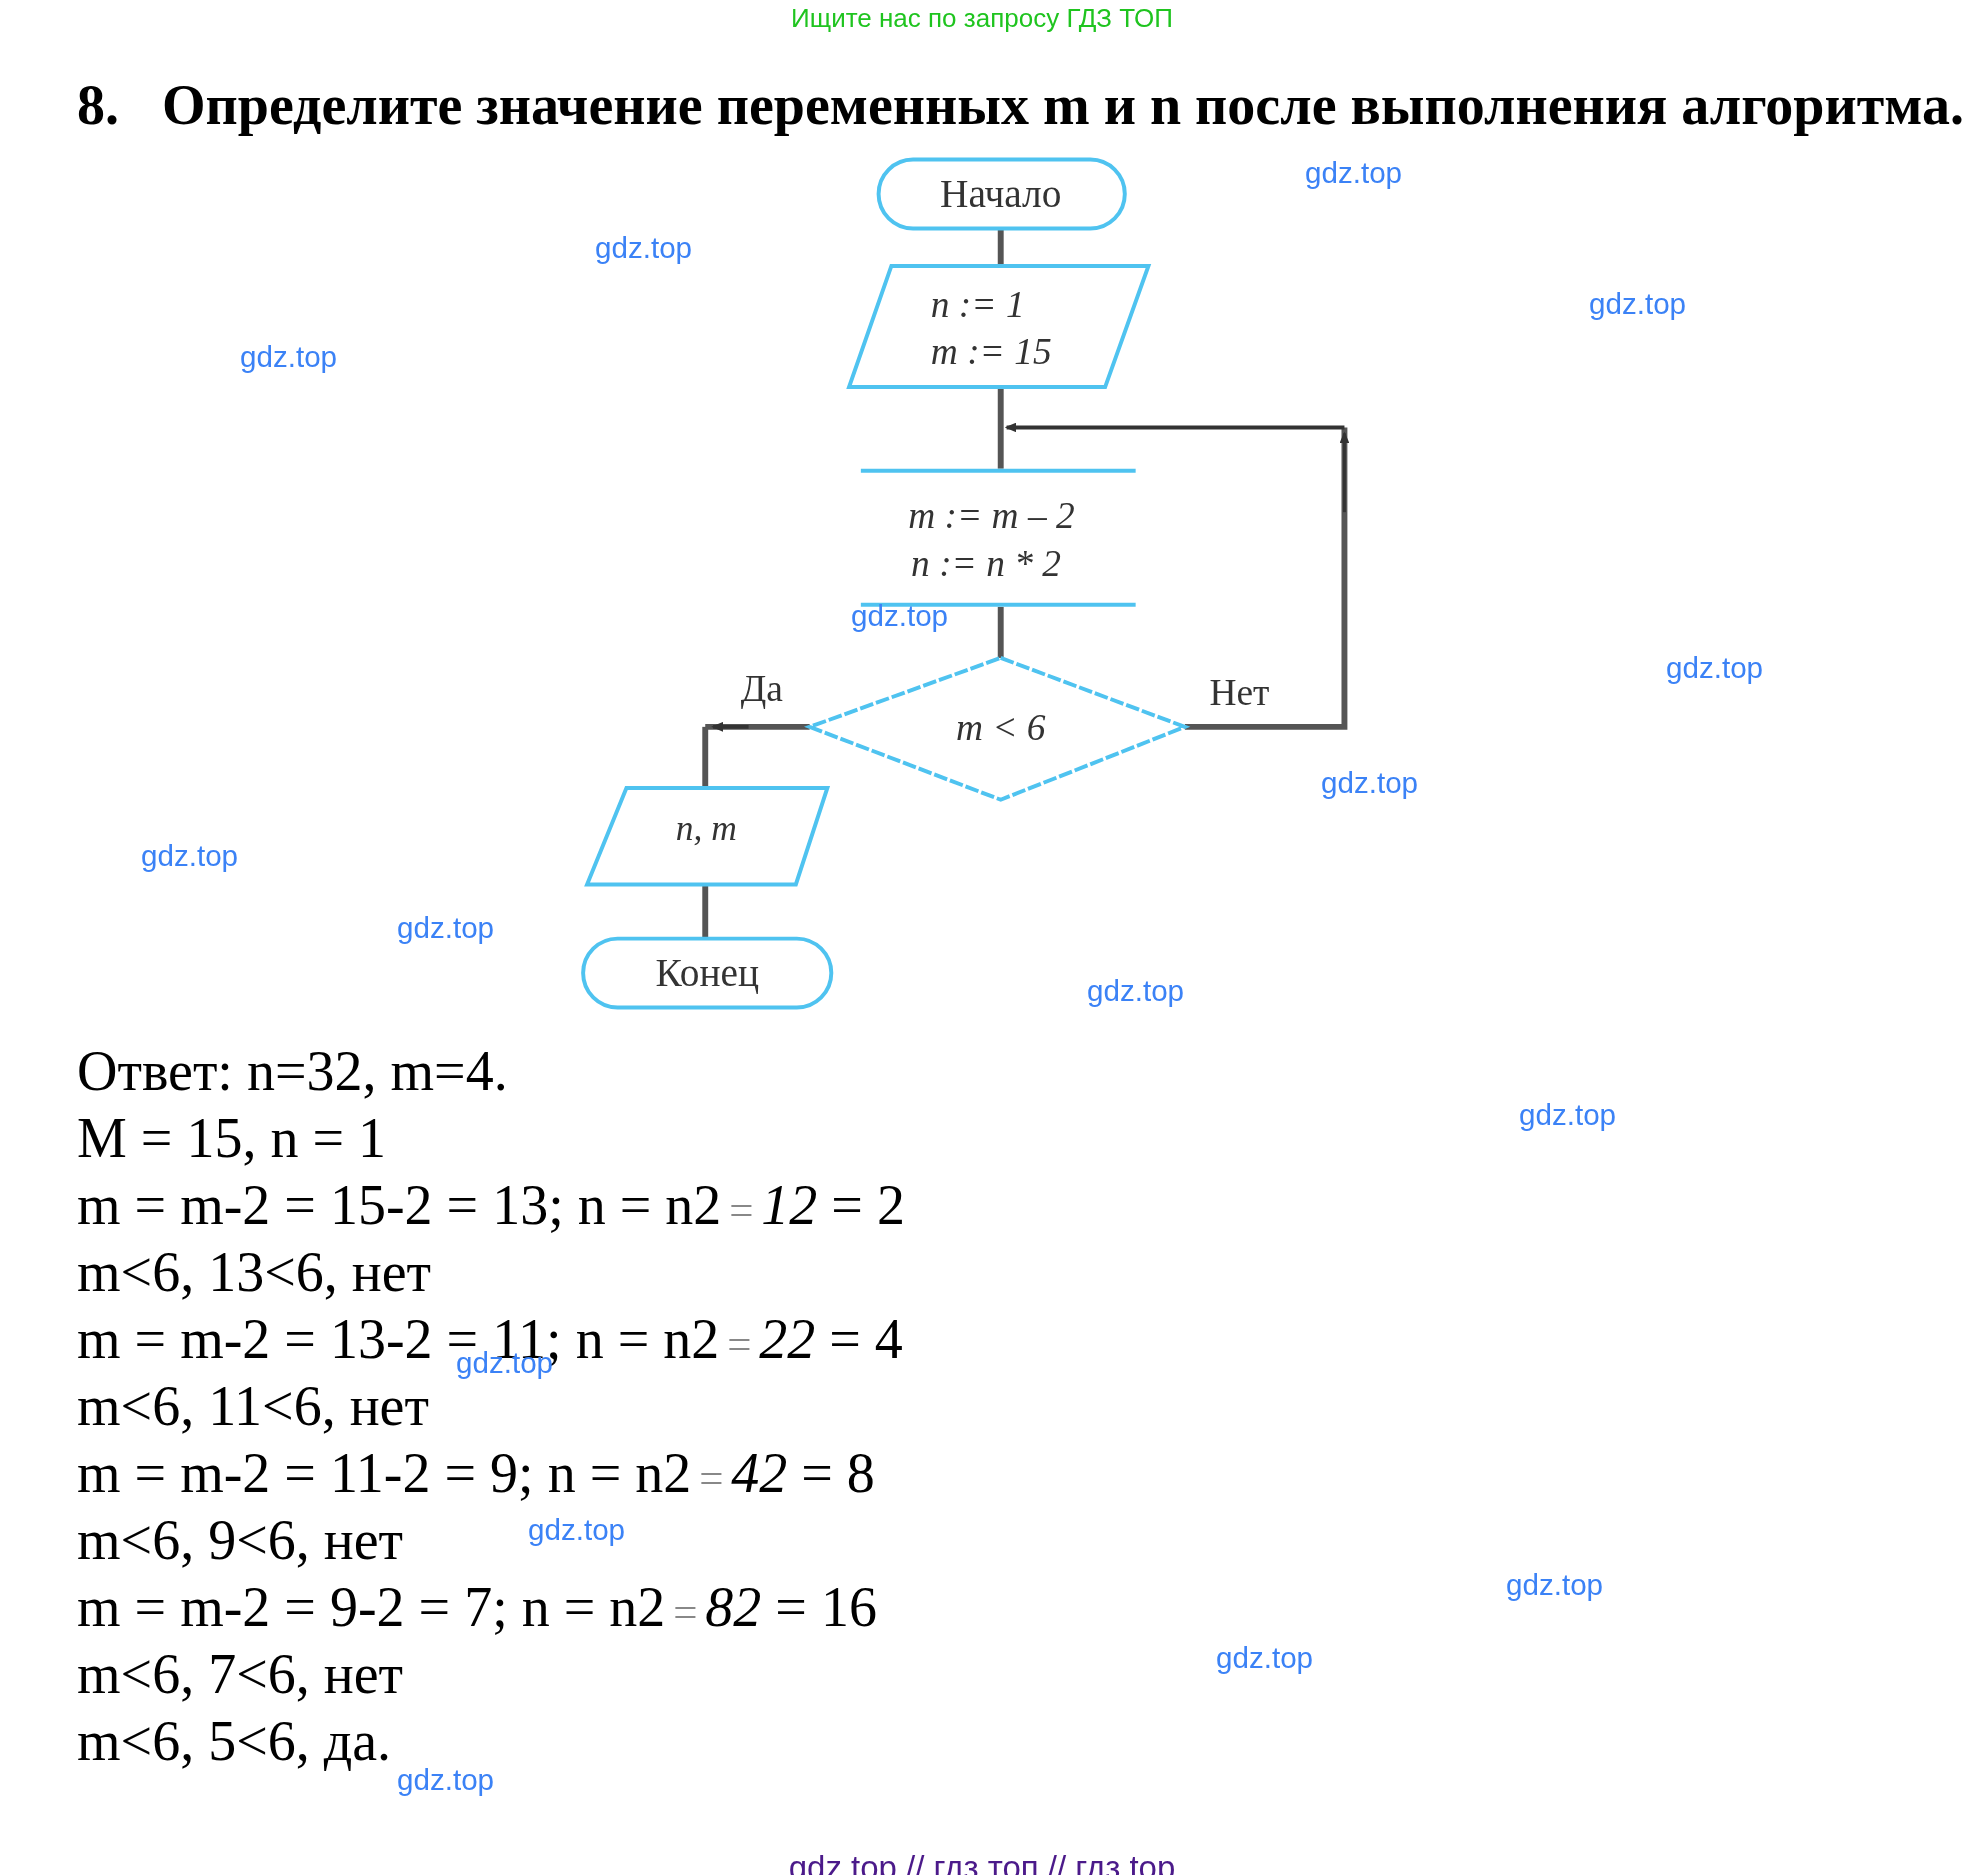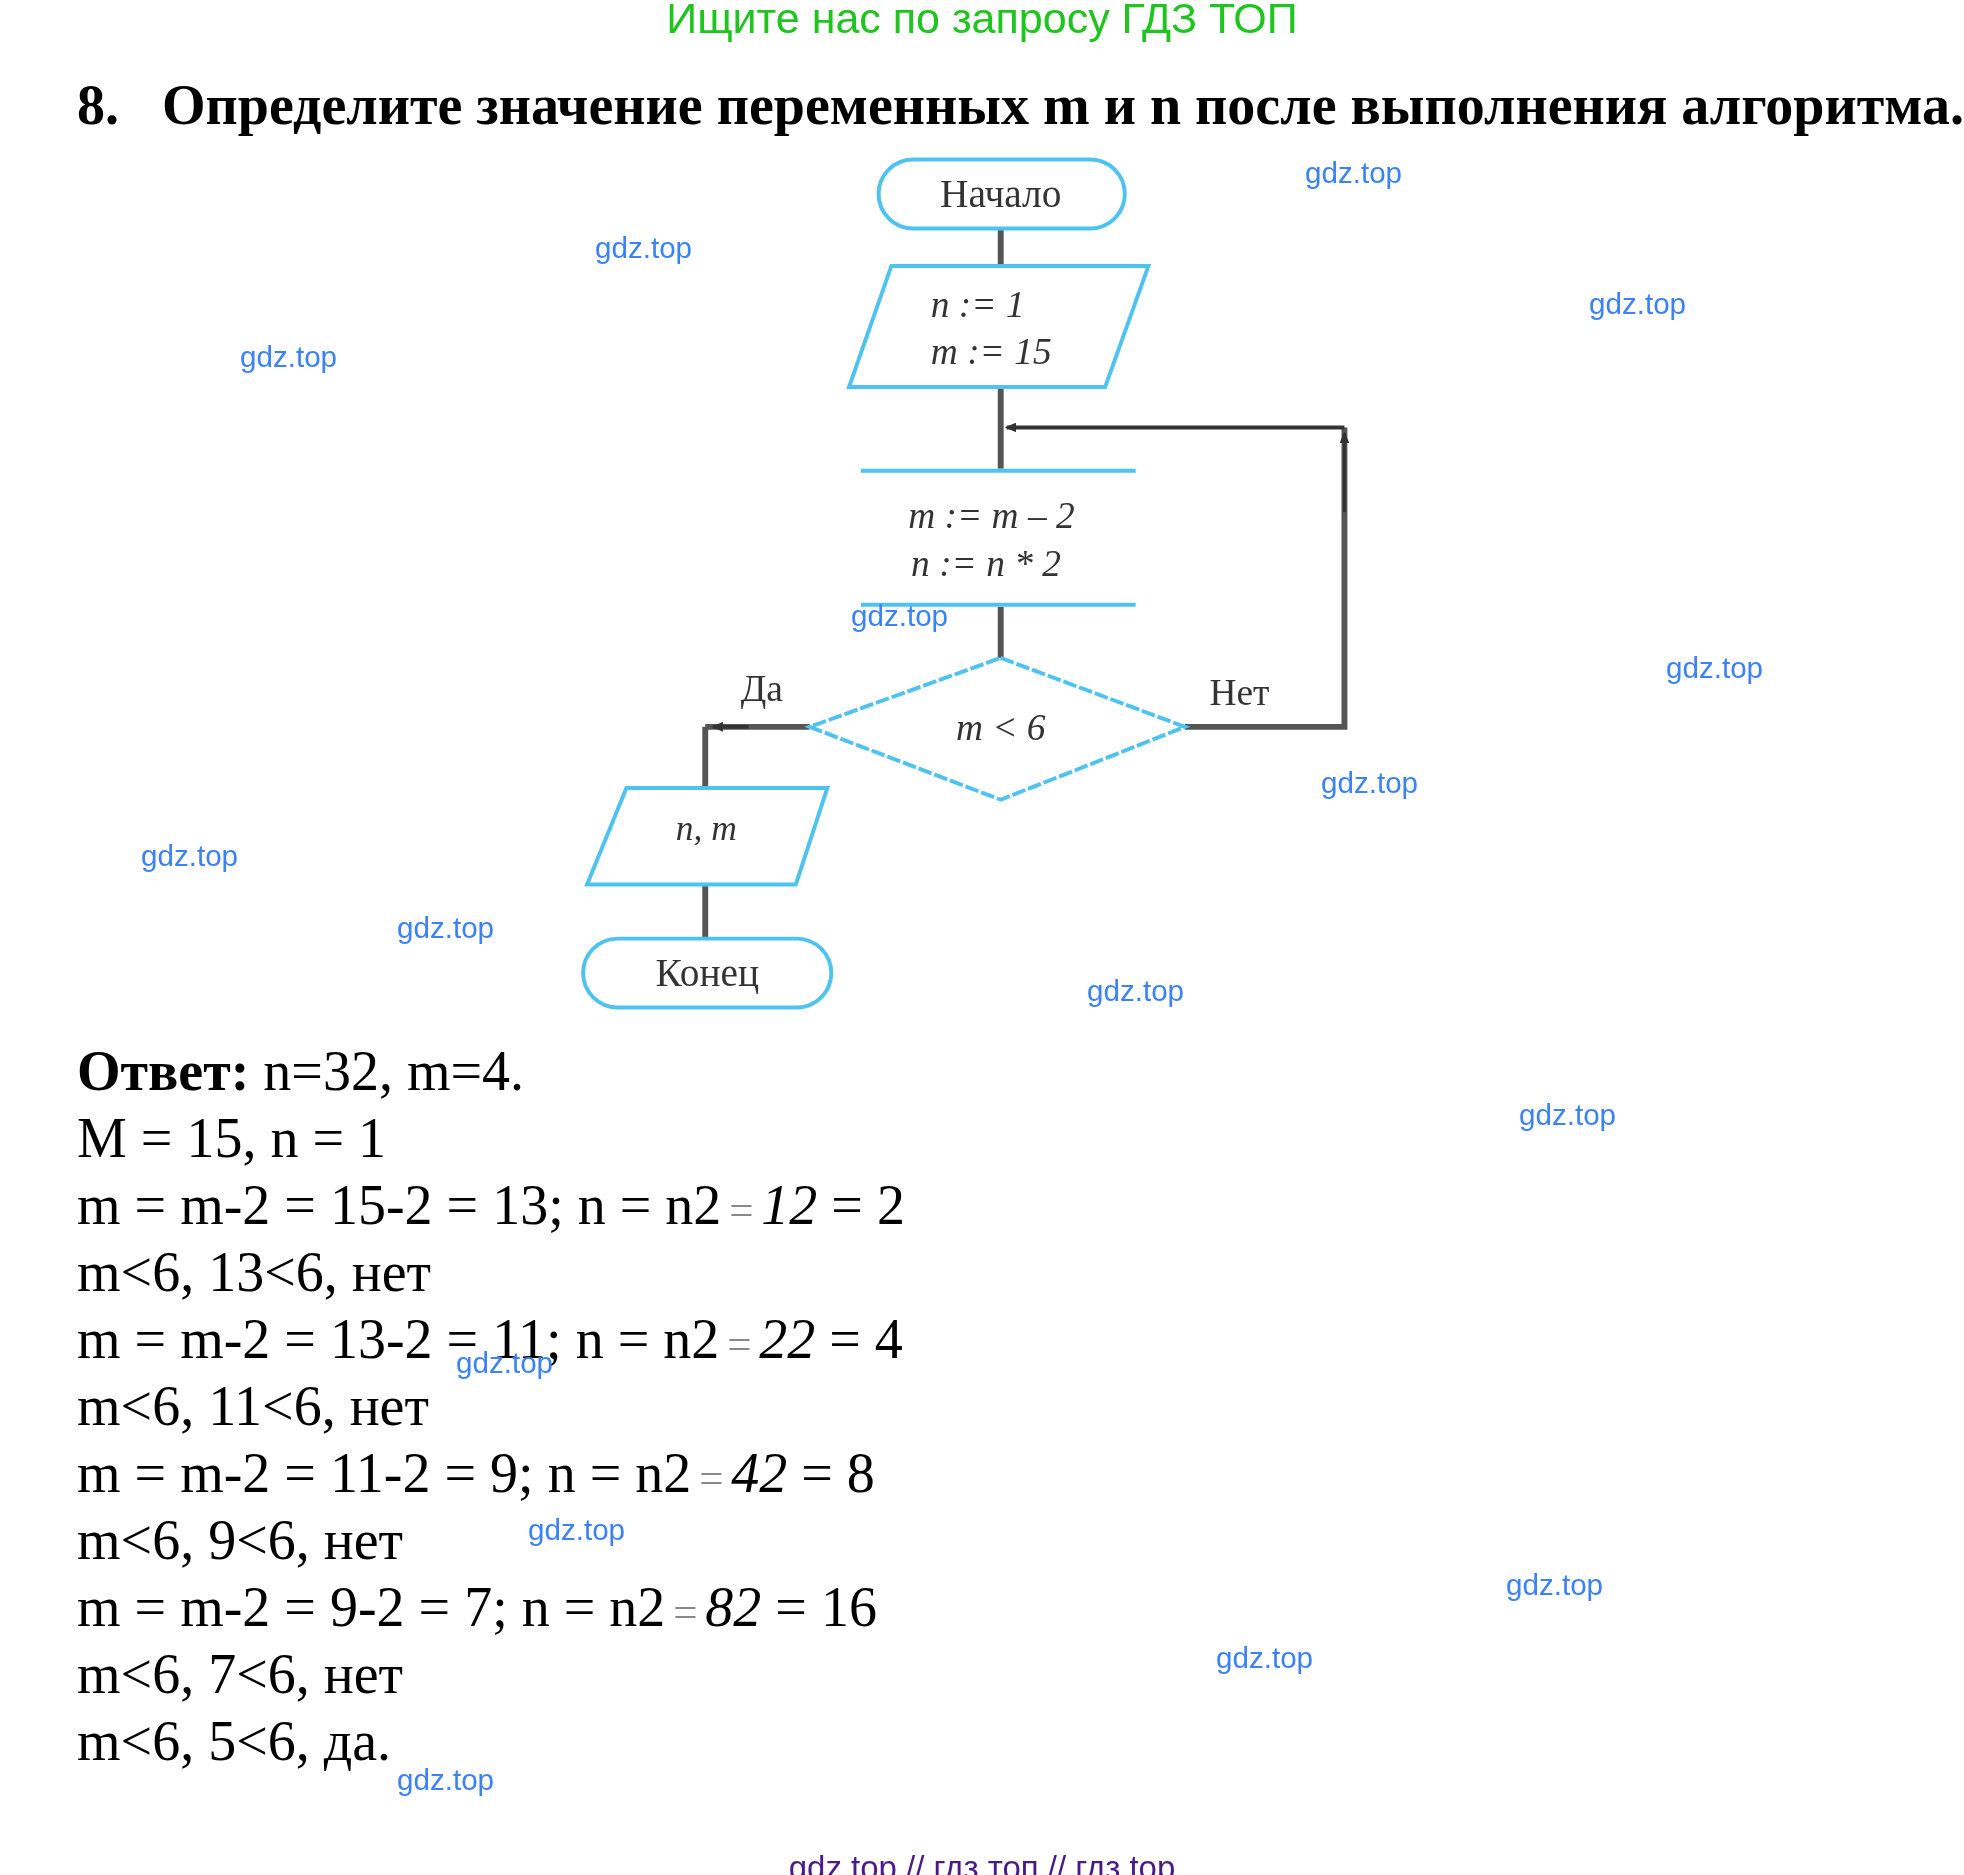--- a/index.html
+++ b/index.html
@@ -1,26 +1,26 @@
 <!DOCTYPE html>
 <html><head>
   <meta charset="utf-8">
   <style>
     html, body { margin:0; padding:0; background:#ffffff; }
     body { width:1964px; height:1876px; position:relative; overflow:hidden; }
     .hdr { position:absolute; left:0; top:0; width:1964px; text-align:center;
-      font-family:"Liberation Sans", sans-serif; font-size:43px; color:#1fc41f; line-height:37px; }
+      font-family:"Liberation Sans", sans-serif; font-size:26px; color:#1fc41f; line-height:37px; }
     .title { position:absolute; left:77px; top:71px; white-space:nowrap;
       font-family:"Liberation Serif", serif; font-size:56px; color:#000; line-height:69px;font-weight:bold; }
     .title .num { margin-right:43px; }
     .fc { position:absolute; left:0; top:0; }
     .wm { position:absolute; font-family:"Liberation Sans", sans-serif; font-size:29.6px; color:#3b82f6; white-space:nowrap; }
     .ans { position:absolute; left:77px; top:1038px; font-family:"Liberation Serif", serif; font-size:56px; color:#000; }
     .ans .line { height:67px; line-height:67px; white-space:nowrap; }
-    .ans b { font-weight:bold; }
+    .ans b { font-weight:normal; }
     .ans .it { font-style:italic; }
     .ans .eqs { color:#888; font-size:43px; margin:0 7.9px; }
     .ftr { position:absolute; left:0; top:1848px; width:1964px; text-align:center;
       font-family:"Liberation Sans", sans-serif; font-size:33px; color:#4b1a8a; line-height:39px; }
   </style>
 </head>
 <body>
 
 <div class="hdr">Ищите нас по запросу ГДЗ ТОП</div>
 

